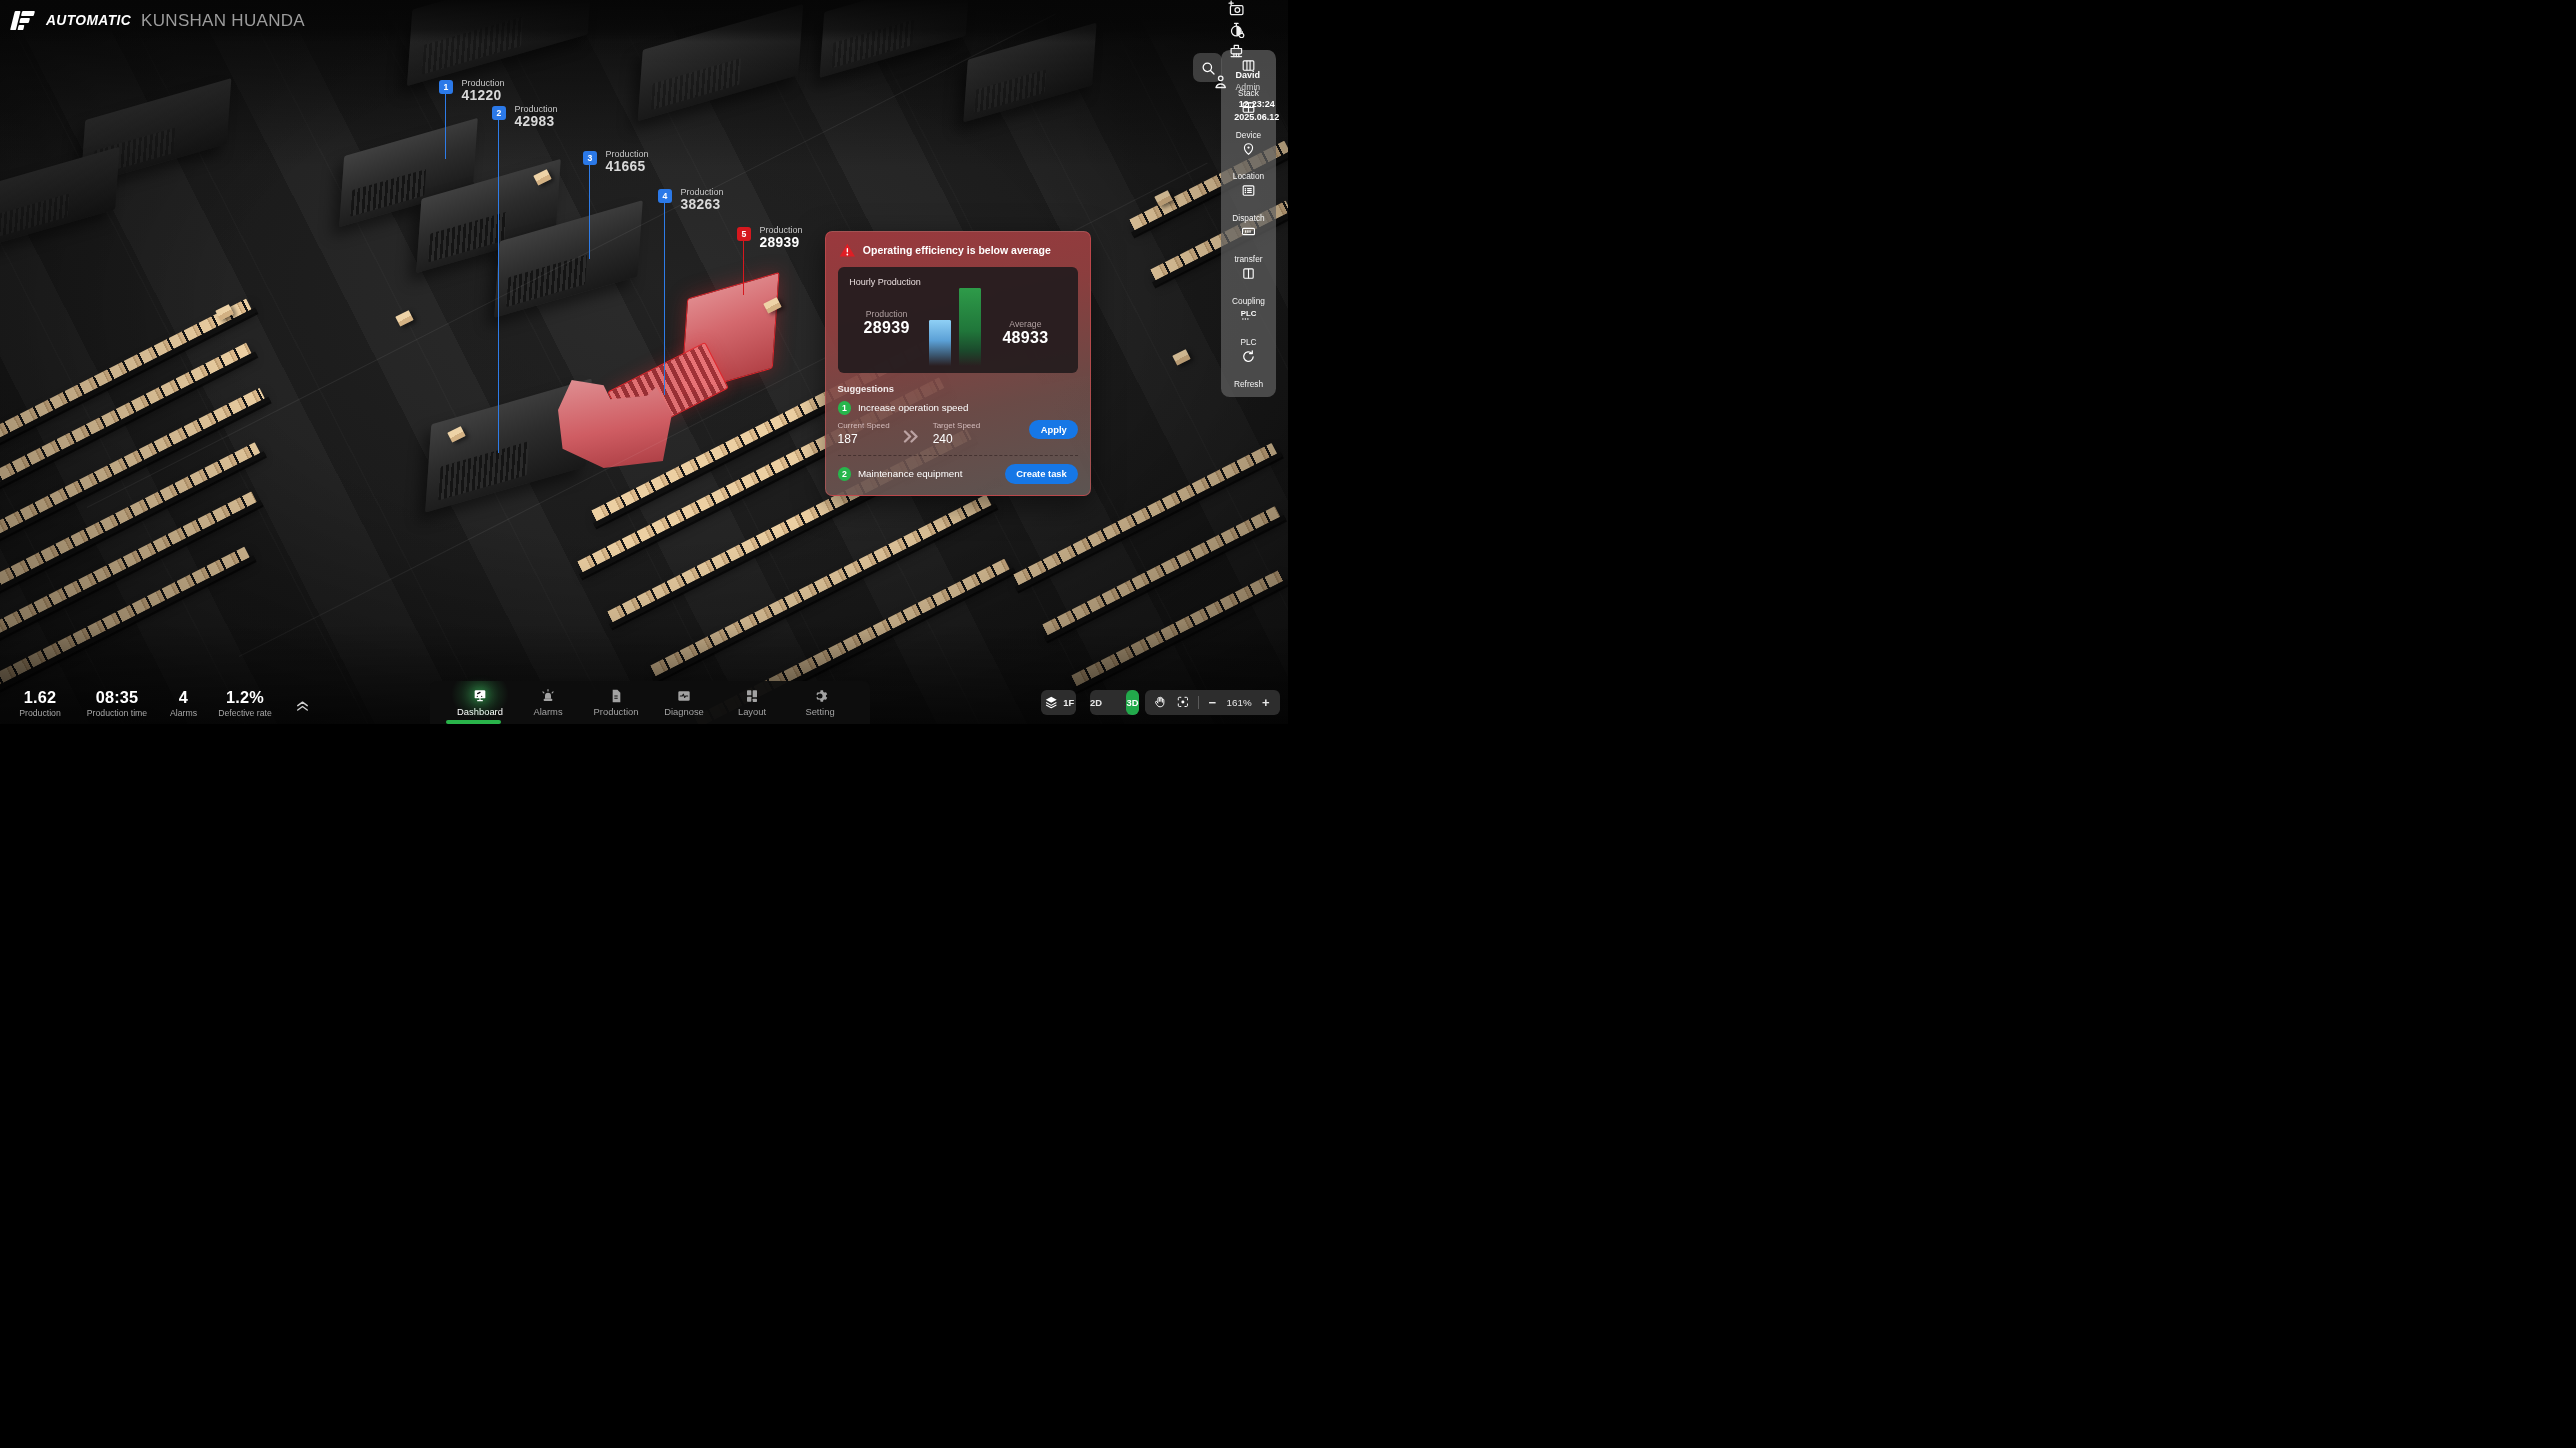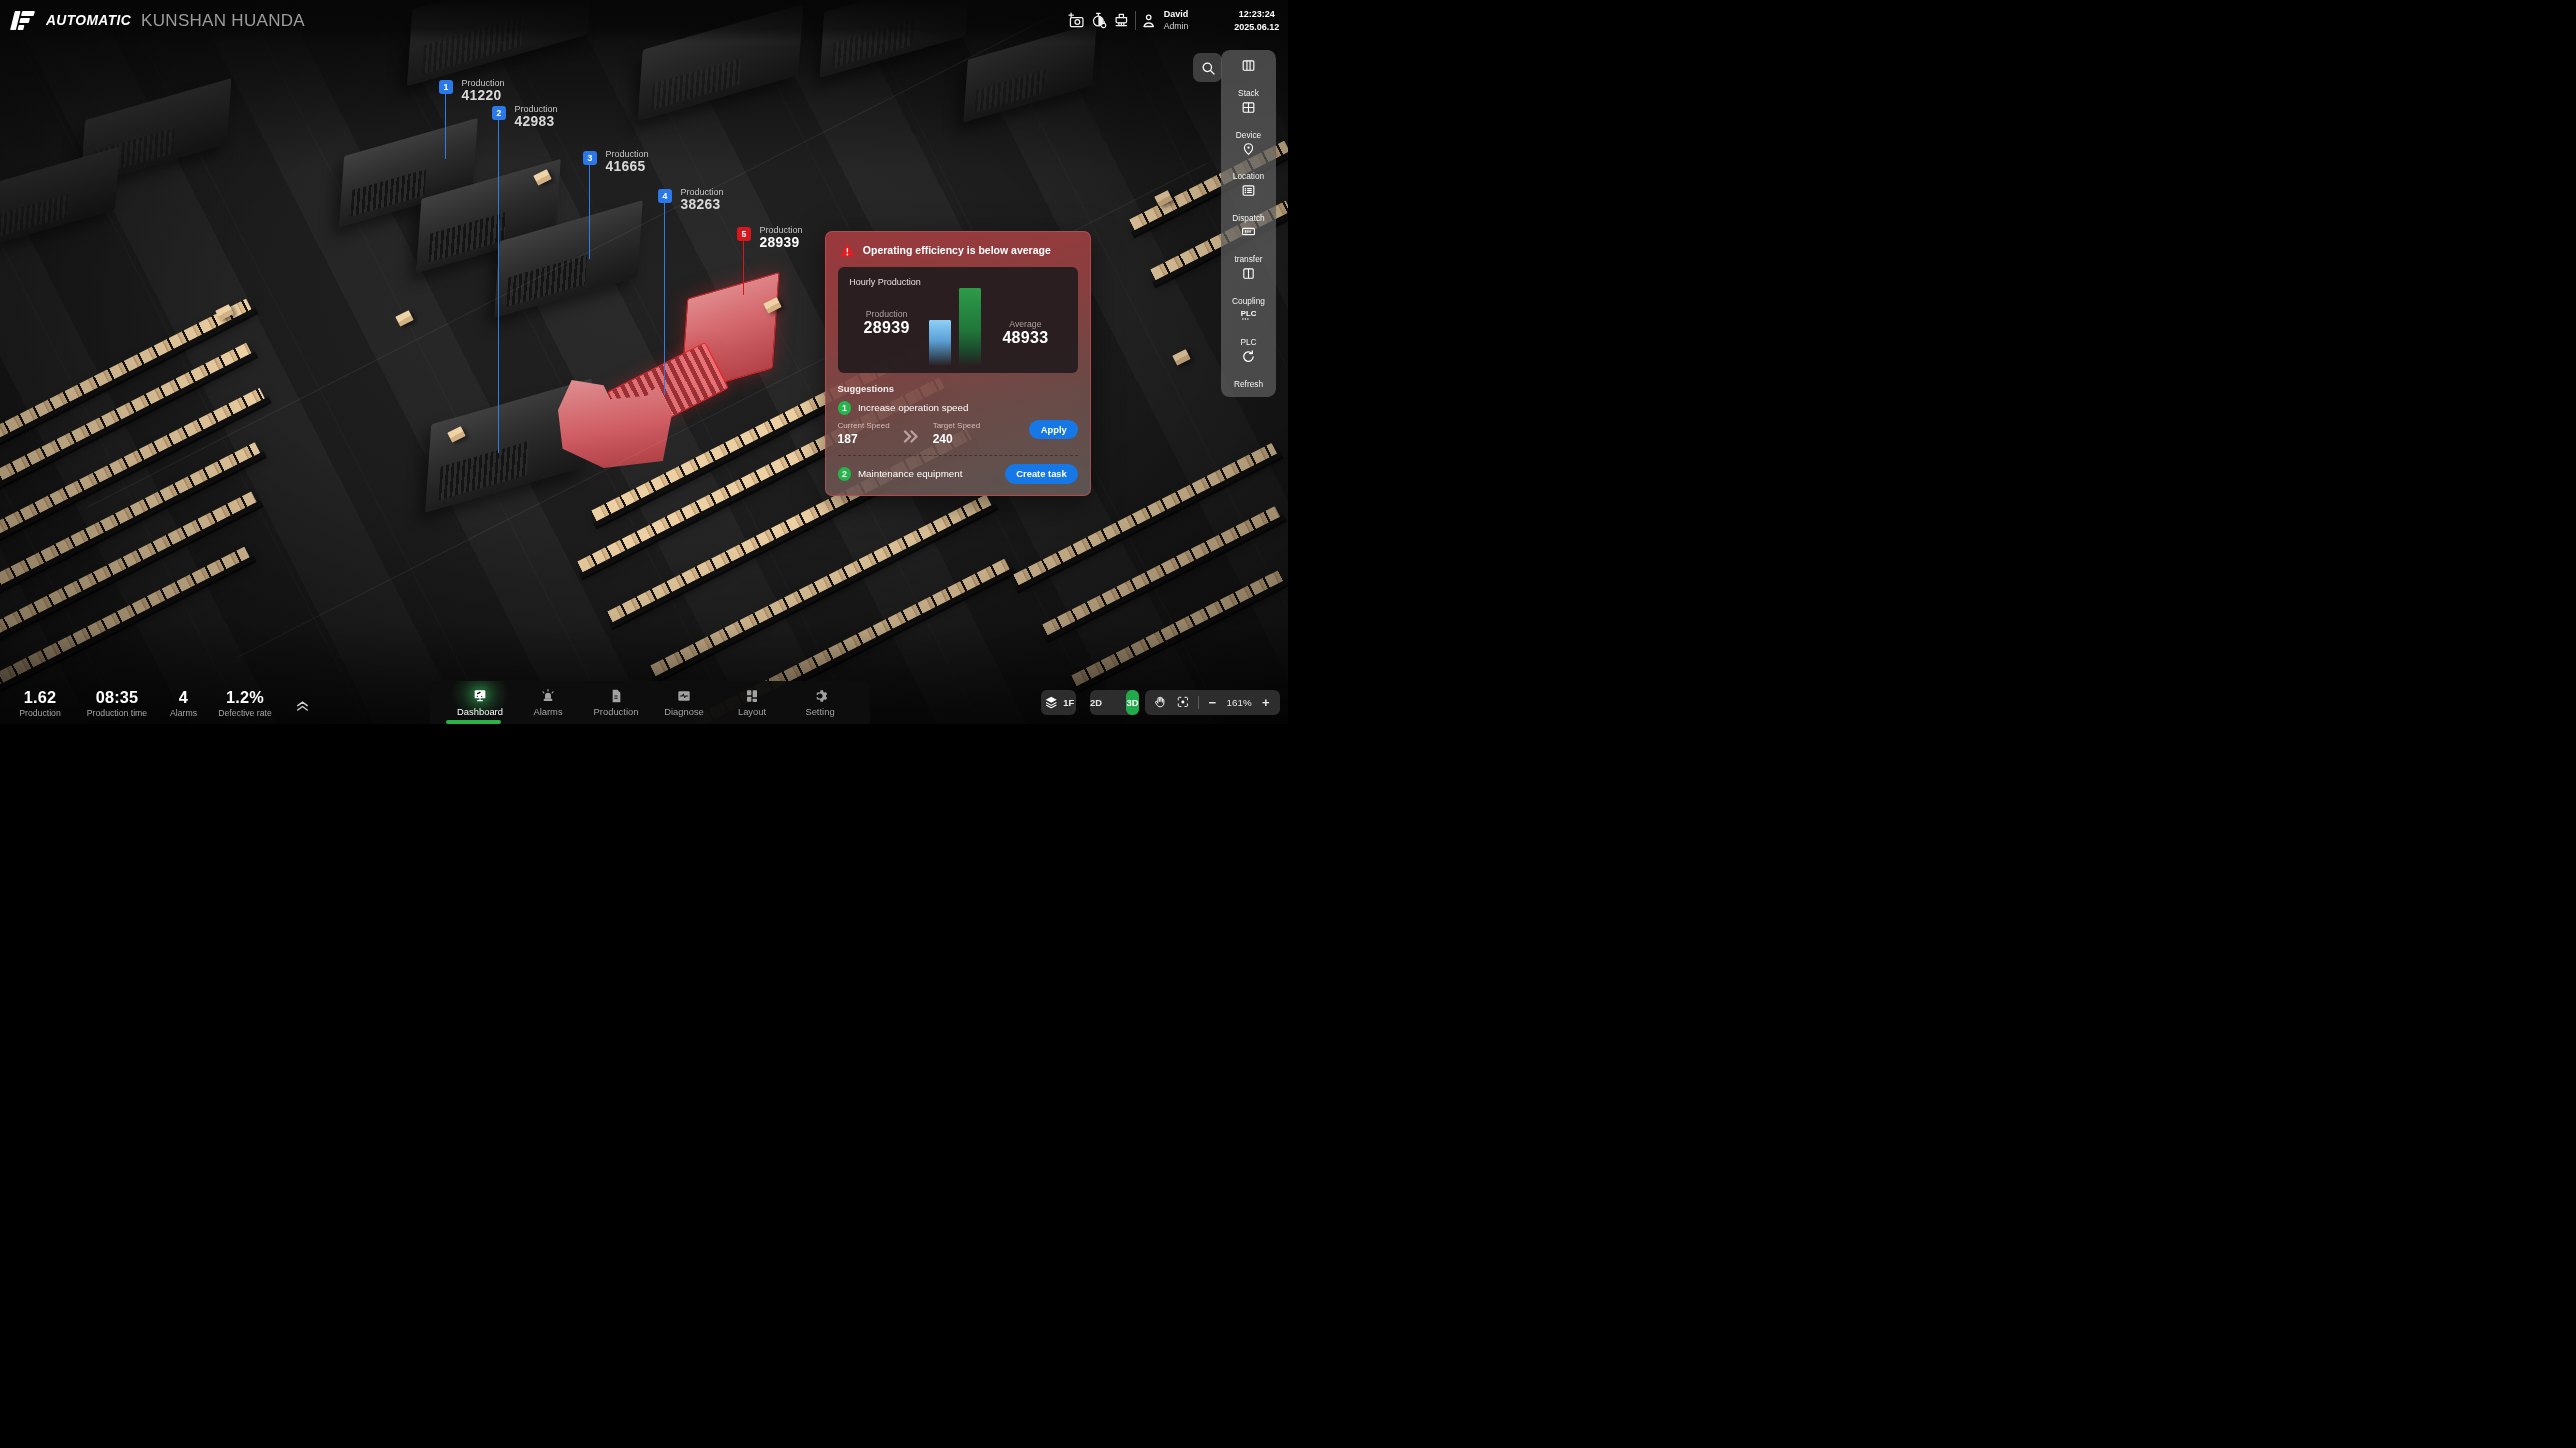--- a/index.html
+++ b/index.html
@@ -47,21 +47,21 @@
     background:radial-gradient(906px 522px at 50% 42%, rgba(0,0,0,0) 45%, rgba(0,0,0,.5) 100%);}
   .bottomfade{position:absolute;left:0;bottom:0;width:100%;height:101px;
     background:linear-gradient(0deg, rgba(0,0,0,.6), rgba(0,0,0,0));}
 
   
   .hdr{position:absolute;left:0;top:0;width:100%;height:42px;z-index:40;
     background:linear-gradient(180deg, rgba(6,6,6,.95) 0%, rgba(6,6,6,.55) 70%, rgba(6,6,6,0) 100%);}
   .brandbox{position:absolute;left:10px;top:0;height:41px;display:flex;align-items:center;gap:10px;}
   .brand{font-size:13.8px;font-weight:bold;font-style:italic;letter-spacing:0.4px;color:#fff;}
   .site{font-size:17px;font-weight:normal;letter-spacing:0.3px;color:#9c9c9c;}
-  .hdr-right{position:absolute;right:8.7px;top:0;height:41px;display:flex;align-items:center;gap:5px;}
+  .hdr-right{position:absolute;right:8.7px;top:0;height:41px;display:flex;align-items:center;gap:5px;flex-direction:column;}
   .hicon{width:17.4px;height:17.4px;color:#f2f2f2;display:flex;align-items:center;justify-content:center;cursor:pointer;}
   .hsep{width:0.7px;height:19px;background:#4a4a4a;}
   .userbox{display:flex;align-items:center;gap:5.8px;}
   .uname{font-size:9px;font-weight:bold;line-height:1.3;}
   .urole{font-size:8.7px;color:#d2d2d2;line-height:1.3;}
   .clock{text-align:center;font-size:9px;font-weight:bold;line-height:1.4;margin-left:41px;}
 
   
   .search-btn{position:absolute;left:1193px;top:53px;width:29px;height:29px;border-radius:7.2px;z-index:35;
     background:rgba(92,92,92,.62);display:flex;align-items:center;justify-content:center;cursor:pointer;}
@@ -103,21 +103,21 @@
   .bar.green{left:121px;height:78px;
     background:linear-gradient(180deg,#2e9b49 0%,#20763a 55%,#1b4a2c 80%,rgba(18,40,26,0) 100%);}
   .sugg-title{margin:10px 0 6.5px 0;font-size:9.4px;font-weight:bold;color:#f4ecec;}
   .sugg1{position:relative;}
   .srow{display:flex;align-items:center;gap:6.5px;}
   .scircle{width:13.8px;height:13.8px;border-radius:50%;background:#27b64c;flex:0 0 13.8px;
     display:flex;align-items:center;justify-content:center;font-size:8.7px;font-weight:bold;color:#fff;}
   .stext{font-size:9.8px;color:#fff;}
   .speedrow{display:flex;align-items:flex-start;gap:12px;margin-top:6.5px;}
   .speedblk .sp-lbl{font-size:8px;color:#d4bcbc;}
-  .speedblk .sp-val{font-size:12px;font-weight:bold;color:#fff;margin-top:1.4px;}
+  .speedblk .sp-val{font-size:12px;font-weight:normal;color:#fff;margin-top:1.4px;}
   .dblchev{margin-top:8.7px;color:#bba2a2;}
   .btn{background:#1677e6;color:#fff;border:none;border-radius:11px;font-family:inherit;
     font-size:9.4px;font-weight:bold;padding:4.3px 11.6px;cursor:pointer;}
   .apply{position:absolute;right:0;top:19px;}
   .dashsep{border:none;border-top:1.1px dashed rgba(35,22,22,.5);margin:9.4px 0 8px 0;}
   .sugg2{display:flex;align-items:center;gap:6.5px;}
   .sugg2 .btn{margin-left:auto;}
 
   
   .stats{position:absolute;left:0;bottom:0;height:48px;z-index:30;}

